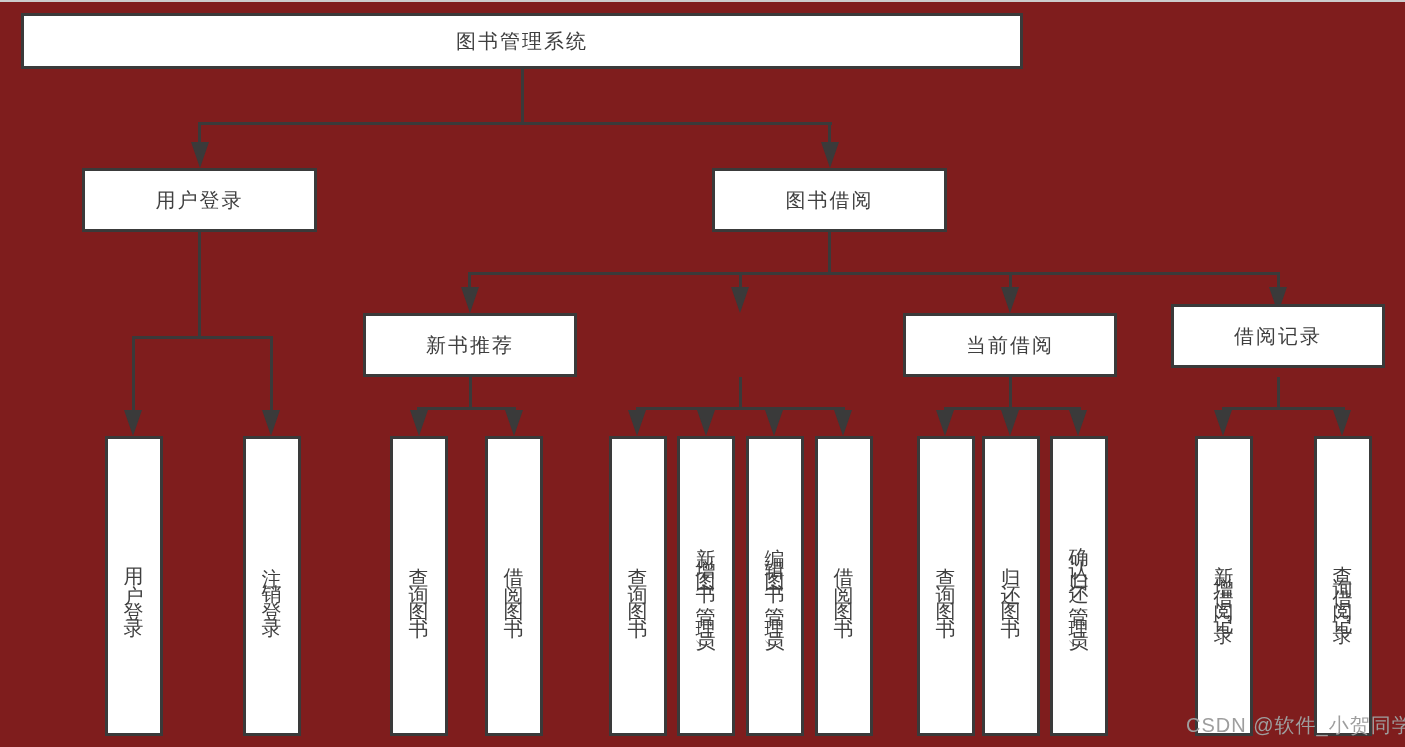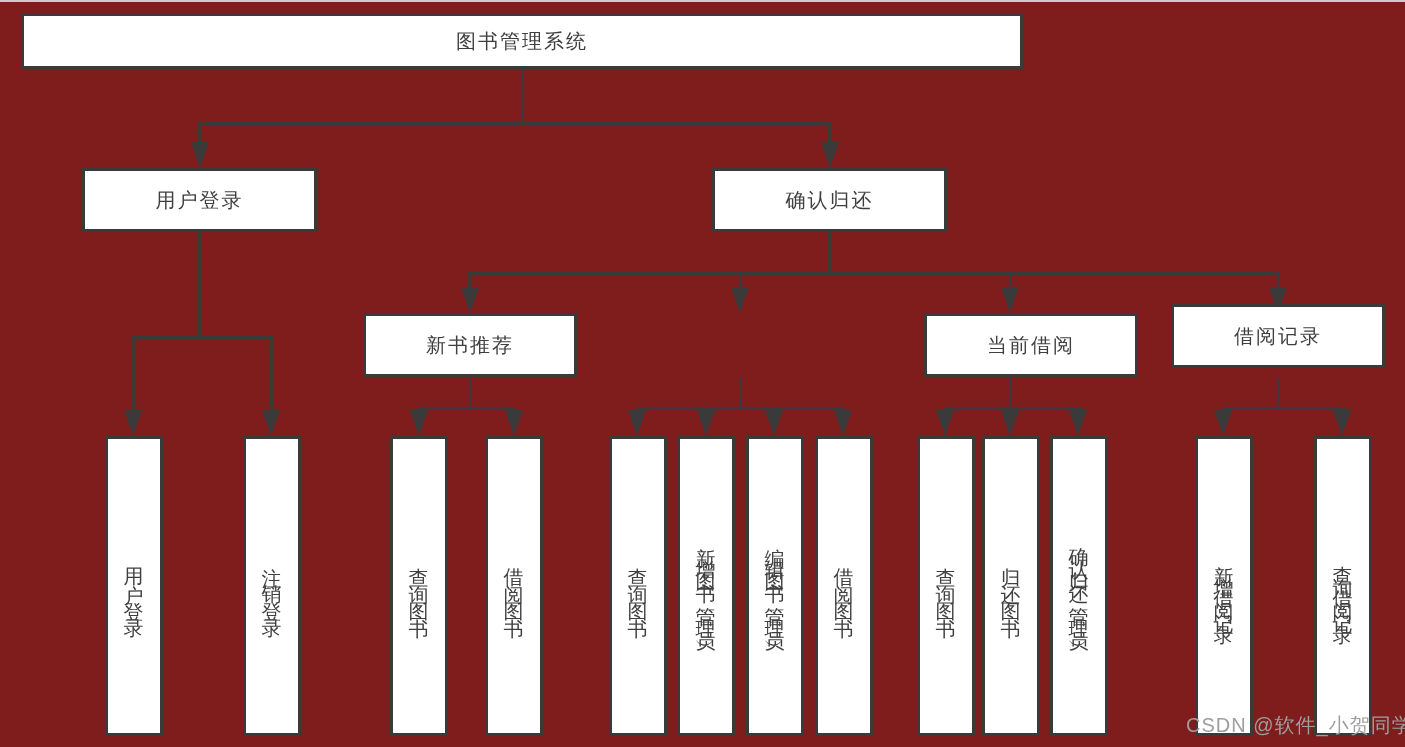--- a/index.html
+++ b/index.html
@@ -57,21 +57,21 @@
   <div class="line" style="left:199px;top:122px;width:633px;height:3px;"></div>
   <div class="line" style="left:198px;top:122px;width:3px;height:24px;"></div>
   <div class="line" style="left:828px;top:122px;width:3px;height:24px;"></div>
   <div class="arrow" style="left:191px;top:142px;"></div>
   <div class="arrow" style="left:821px;top:142px;"></div>
 
   <div class="box" style="left:82px;top:168px;width:235px;height:64px;">
     <span class="label">用户登录</span>
   </div>
   <div class="box" style="left:712px;top:168px;width:235px;height:64px;">
-    <span class="label">确认归还</span>
+    <span class="label">图书借阅</span>
   </div>
 
   <div class="line" style="left:198px;top:232px;width:3px;height:104px;"></div>
   <div class="line" style="left:132px;top:336px;width:141px;height:3px;"></div>
   <div class="line" style="left:132px;top:336px;width:3px;height:78px;"></div>
   <div class="line" style="left:270px;top:336px;width:3px;height:78px;"></div>
   <div class="arrow" style="left:124px;top:410px;"></div>
   <div class="arrow" style="left:262px;top:410px;"></div>
 
   <div class="line" style="left:828px;top:232px;width:3px;height:40px;"></div>
@@ -81,21 +81,21 @@
   <div class="line" style="left:1009px;top:272px;width:3px;height:18px;"></div>
   <div class="line" style="left:1277px;top:272px;width:3px;height:18px;"></div>
   <div class="arrow" style="left:461px;top:287px;"></div>
   <div class="arrow" style="left:731px;top:287px;"></div>
   <div class="arrow" style="left:1001px;top:287px;"></div>
   <div class="arrow" style="left:1269px;top:287px;"></div>
 
   <div class="box" style="left:363px;top:313px;width:214px;height:64px;text-align:center;">
     <span class="label">新书推荐</span>
   </div>
-  <div class="box" style="left:903px;top:313px;width:214px;height:64px;margin-left:21px;">
+  <div class="box" style="left:903px;top:313px;width:214px;height:64px;">
     <span class="label">当前借阅</span>
   </div>
   <div class="box" style="left:1171px;top:304px;width:214px;height:64px;">
     <span class="label">借阅记录</span>
   </div>
 
   <div class="line" style="left:469px;top:377px;width:3px;height:30px;"></div>
   <div class="line" style="left:417px;top:407px;width:99px;height:3px;"></div>
   <div class="arrow" style="left:410px;top:410px;"></div>
   <div class="arrow" style="left:505px;top:410px;"></div>

